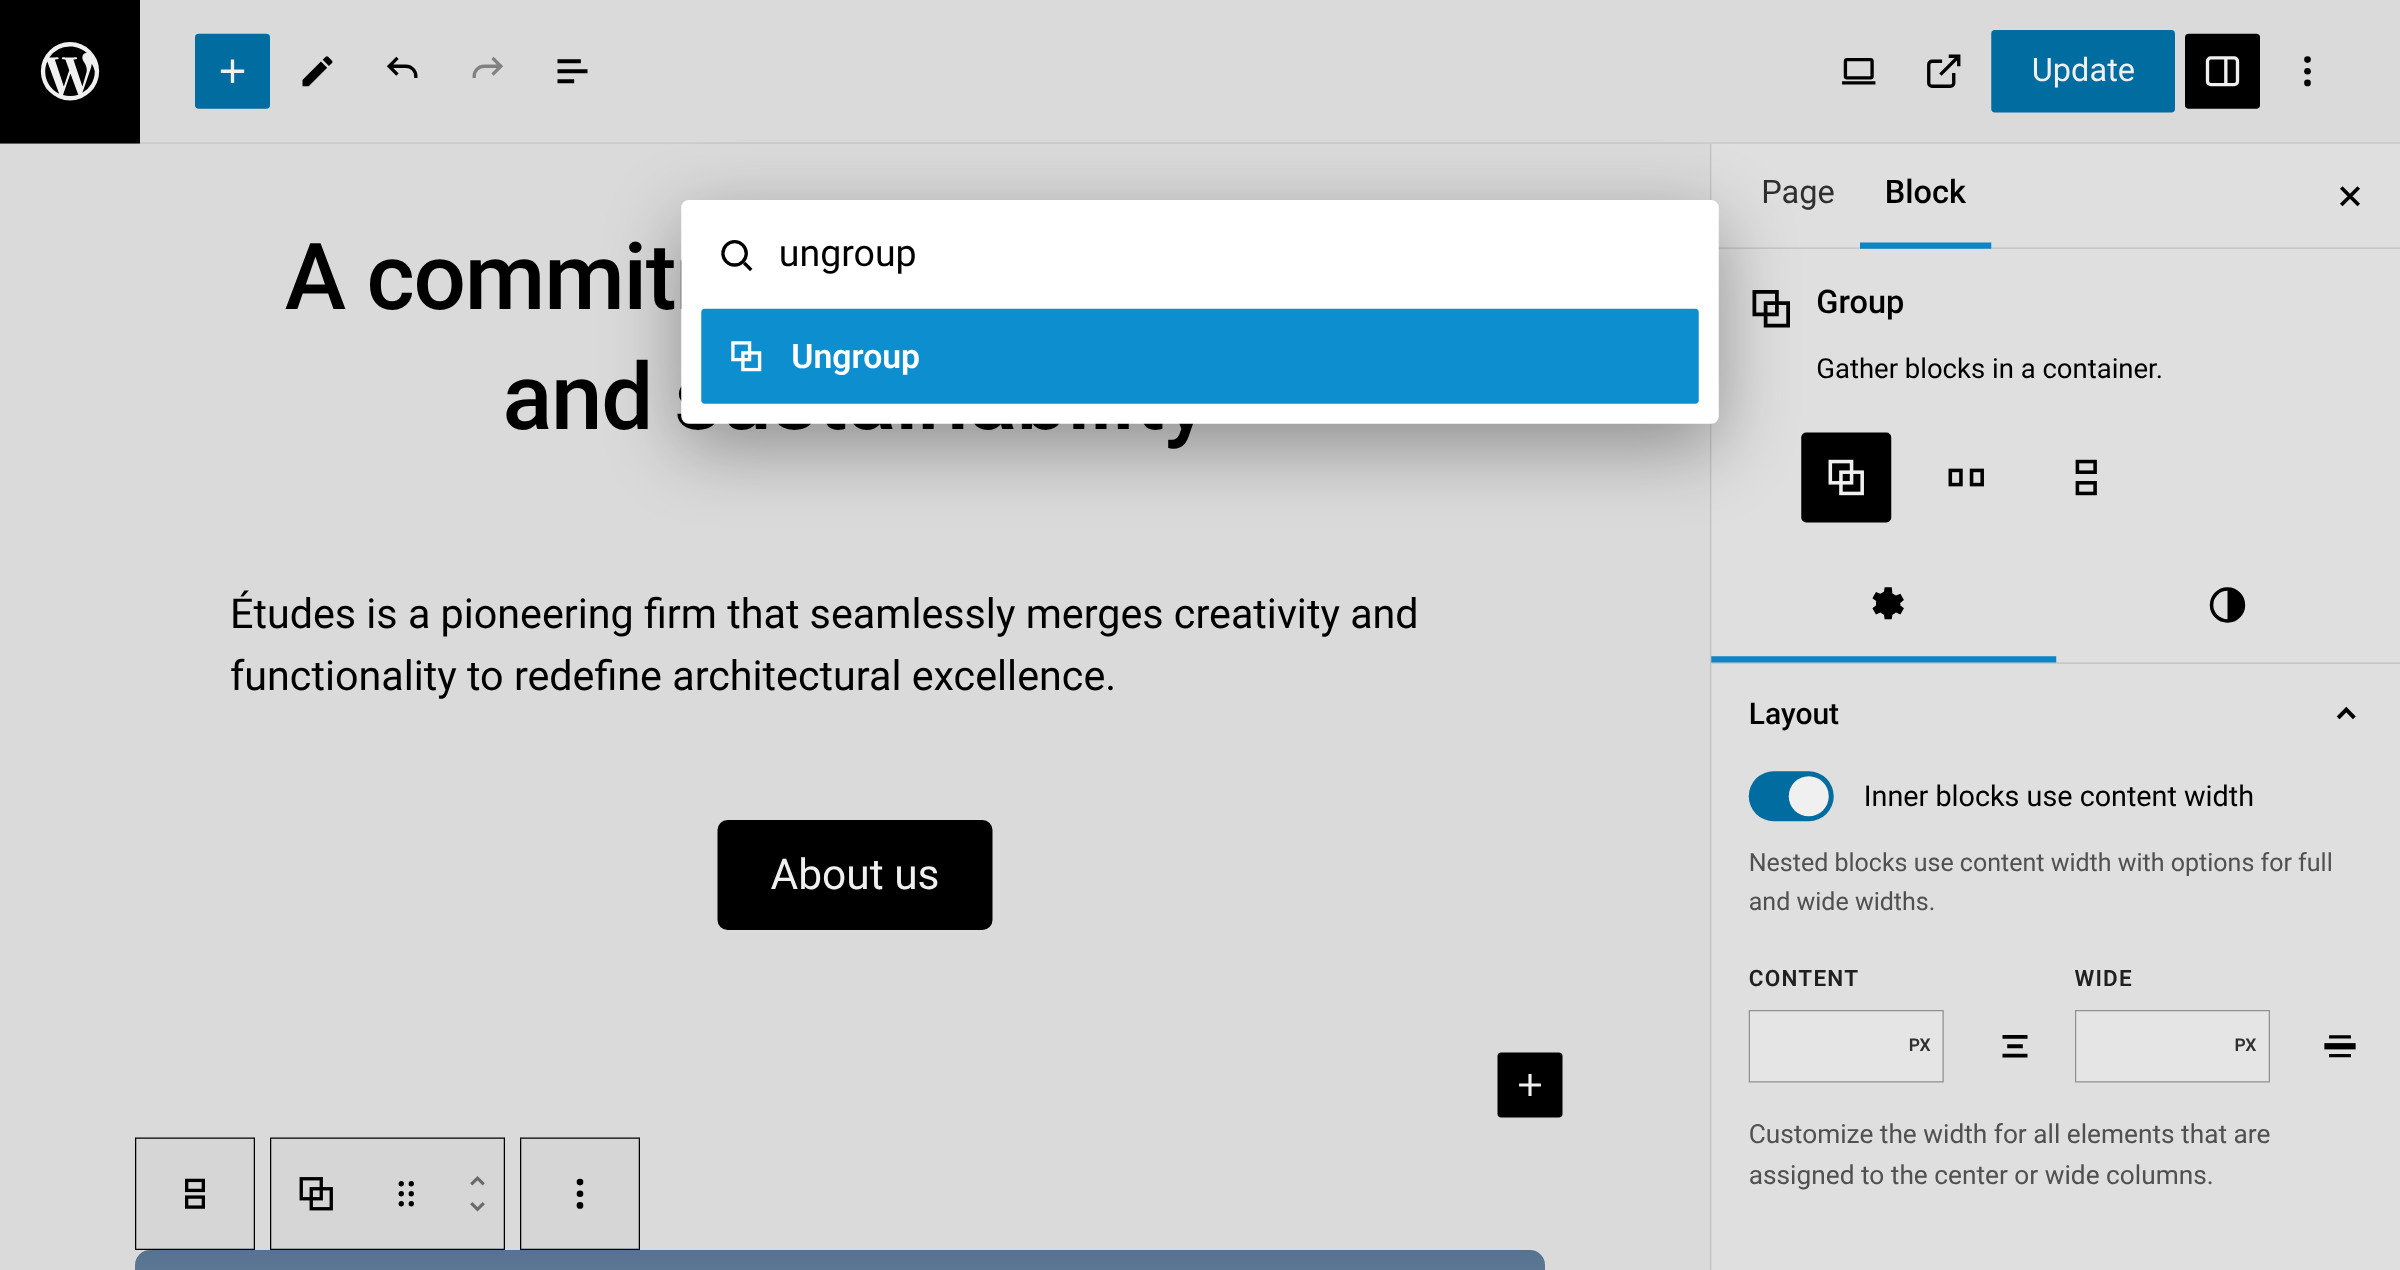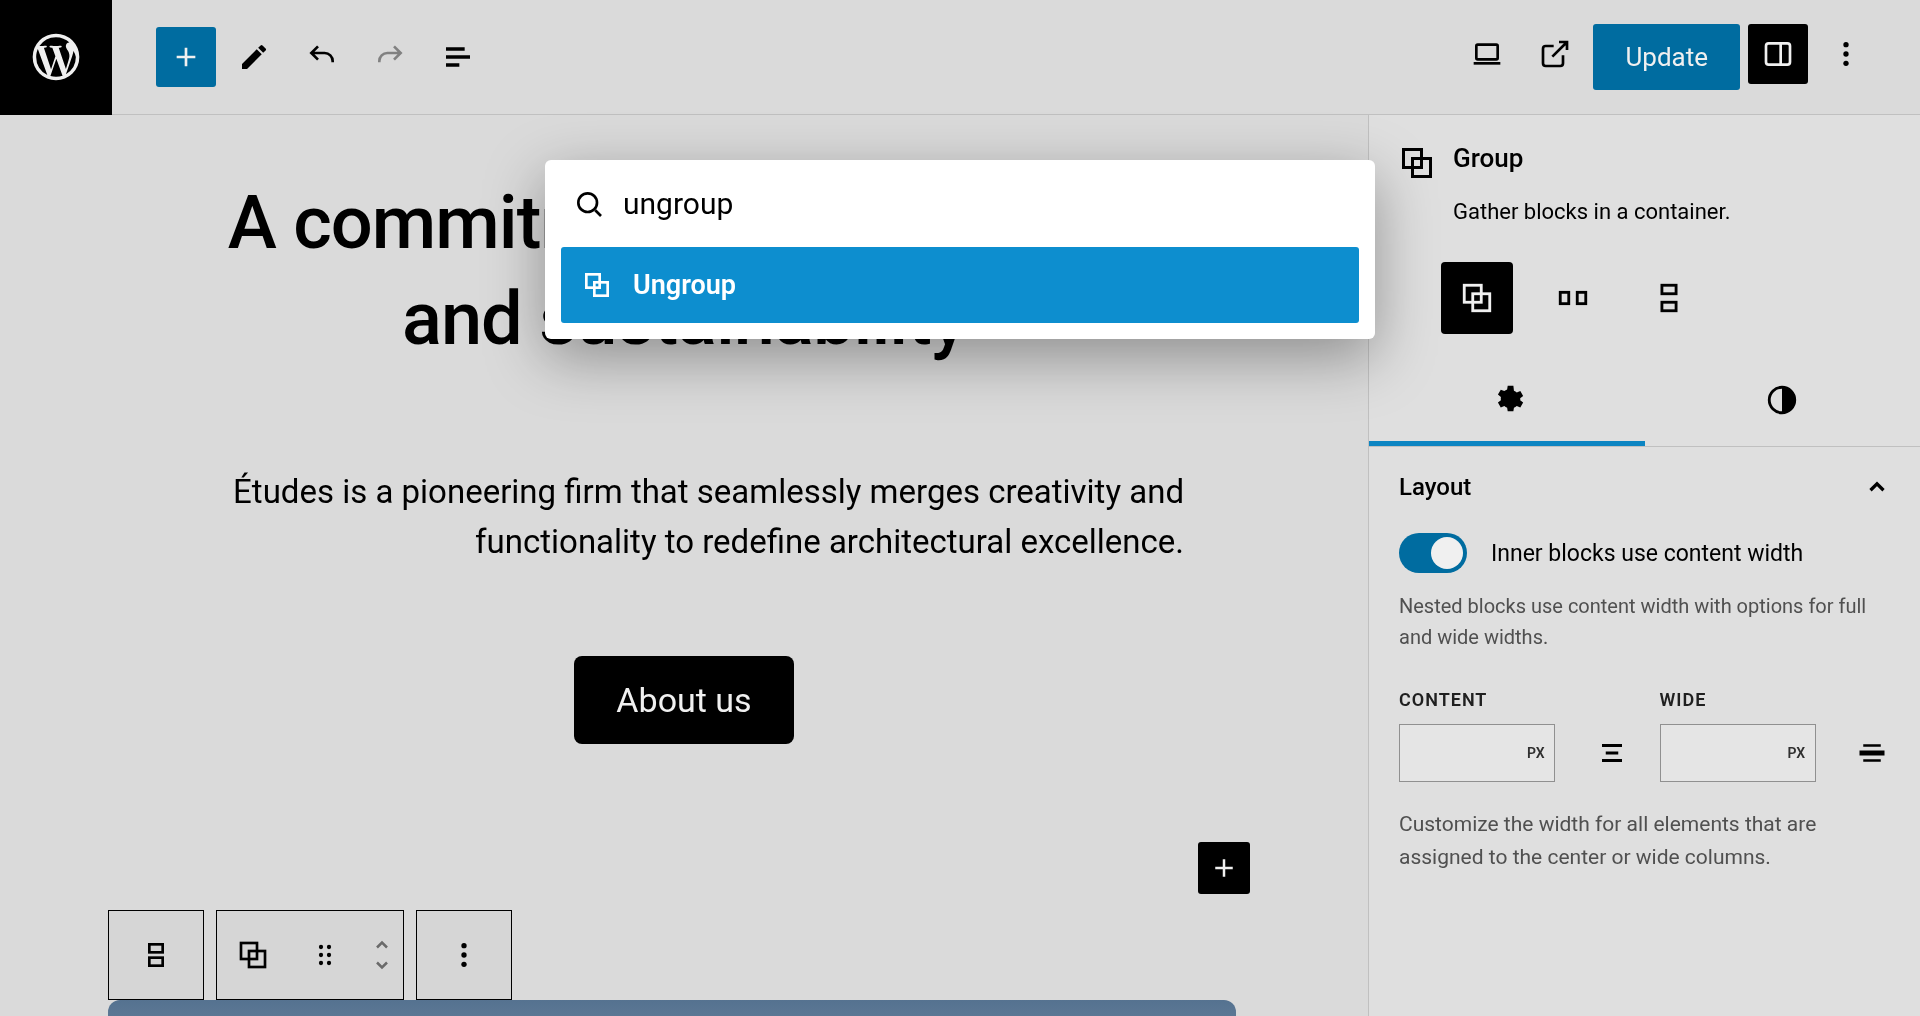--- a/index.html
+++ b/index.html
@@ -7,28 +7,28 @@
 
   
   .topbar { display: flex; align-items: center; height: 115px; border-bottom: 1px solid #ccc; background: #e8e8e8; }
   .wp-logo { width: 112px; height: 115px; background: #000; display: flex; align-items: center; justify-content: center; }
   .wp-logo svg { width: 56px; height: 56px; fill: #fff; }
   .tb-left { display: flex; align-items: center; gap: 8px; padding-left: 44px; }
   .tb-btn { width: 60px; height: 60px; display: flex; align-items: center; justify-content: center; border: none; background: transparent; cursor: pointer; border-radius: 3px; }
   .tb-btn.add { background: #0073aa; color: #fff; }
   .tb-btn svg { width: 32px; height: 32px; }
   .tb-spacer { flex: 1; }
-  .tb-right { display: flex; align-items: flex-start; gap: 8px; padding-right: 44px; }
+  .tb-right { display: flex; align-items: center; gap: 8px; padding-right: 44px; }
   .update-btn { background: #0073aa; color: #fff; border: none; padding: 18px 32px; font-size: 26px; border-radius: 3px; cursor: pointer; }
   .tb-btn.dark { background: #000; color: #fff; }
 
   
   .canvas { position: absolute; left: 0; top: 115px; right: 552px; bottom: 0; background: #e8e8e8; padding: 60px 100px; }
   .heading { font-size: 74px; font-weight: 500; text-align: center; color: #000; line-height: 1.3; max-width: 920px; margin: 0 auto; letter-spacing: -1px;}
-  .para { font-size: 33px; text-align: right; color: #000; margin-top: 100px; max-width: 1000px; margin-left: auto; margin-right: auto; line-height: 1.5; }
+  .para { font-size: 33px; text-align: left; color: #000; margin-top: 100px; max-width: 1000px; margin-left: auto; margin-right: auto; line-height: 1.5; }
   .about-btn { display: block; margin: 90px auto 0; background: #000; color: #fff; border: none; padding: 24px 42px; font-size: 34px; border-radius: 8px; cursor: pointer; }
   .add-block-btn { position: absolute; right: 118px; top: 727px; width: 52px; height: 52px; background: #000; color: #fff; border: none; display: flex; align-items: center; justify-content: center; cursor: pointer; border-radius: 3px;}
   .add-block-btn svg { width: 30px; height: 30px; }
 
   
   .block-tb { position: absolute; left: 108px; top: 795px; display: flex; }
   .block-tb-group { border: 1.5px solid #000; display: flex; align-items: center; height: 90px; background: #e4e4e4;}
   .block-tb-group + .block-tb-group { margin-left: 12px; }
   .block-tb-btn { width: 64px; height: 88px; display: flex; align-items: center; justify-content: center; border: none; background: transparent; cursor: pointer; }
   .block-tb-btn svg { width: 32px; height: 32px; }
@@ -208,20 +208,29 @@
             <circle cx="12" cy="19" r="2"></circle>
           </svg>
       </button>
     </div>
   </div>
 
   <div class="img-block"></div>
 </div>
 
 <div class="sidebar">
+  <div class="sb-tabs">
+    <div class="sb-tab">Page</div>
+    <div class="sb-tab active">Block</div>
+    <div class="sb-close">
+      <svg viewBox="0 0 24 24" width="28" height="28" fill="none" stroke="#000" stroke-width="2.5">
+          <path d="M6 6l12 12M18 6L6 18"></path>
+        </svg>
+    </div>
+  </div>
 
   <div class="sb-block-header">
     <svg class="sb-bh-icon" viewBox="0 0 24 24" fill="none" stroke="#000" stroke-width="2">
         <rect x="3" y="3" width="12" height="12"></rect>
         <rect x="9" y="9" width="12" height="12"></rect>
       </svg>
     <div class="sb-bh-text">
       <h3>Group</h3>
       <p>Gather blocks in a container.</p>
     </div>

